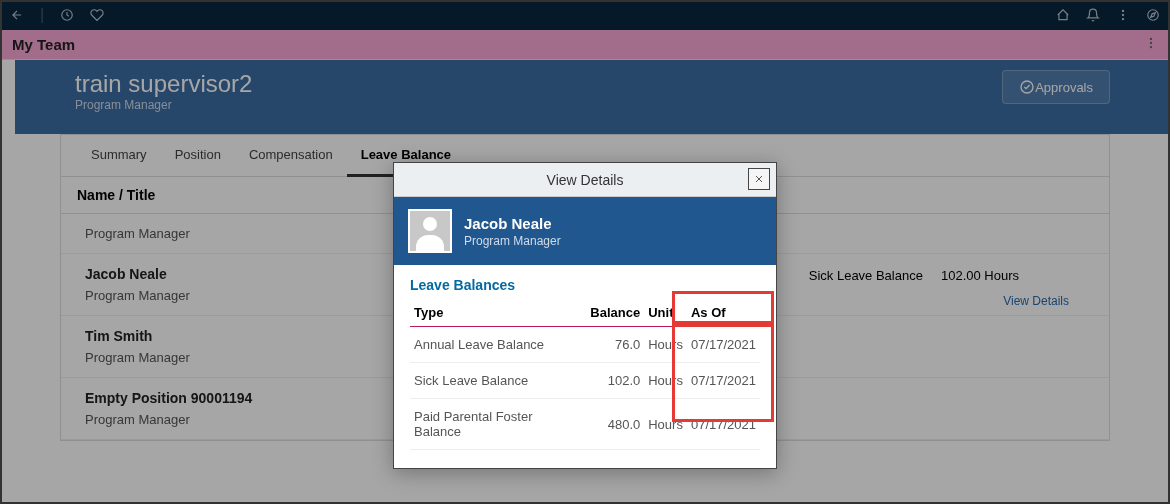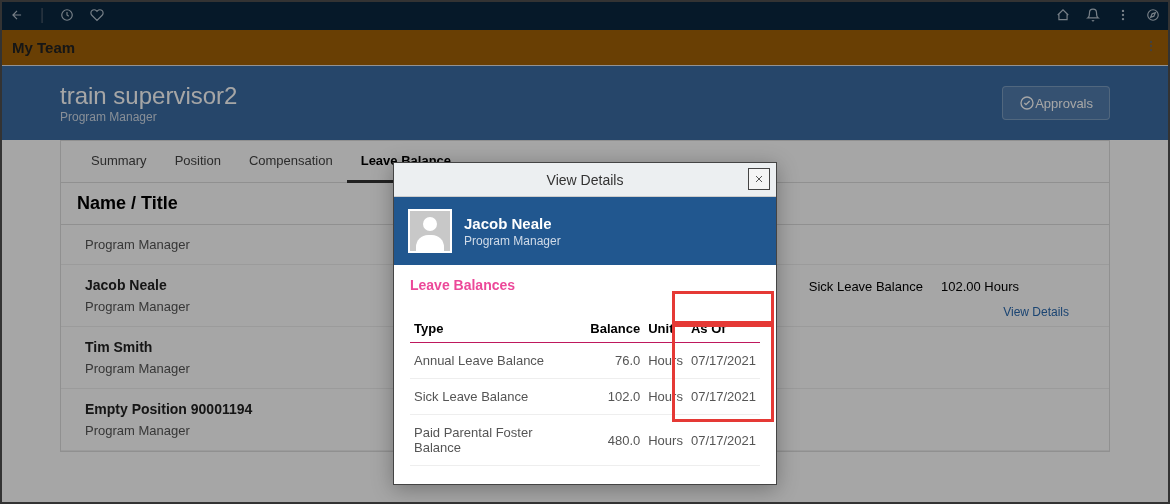--- a/index.html
+++ b/index.html
@@ -3,36 +3,36 @@
   <meta charset="utf-8">
   <style>
     * { box-sizing: border-box; margin: 0; padding: 0; }
     body { font-family: Arial, sans-serif; width: 1170px; height: 504px; overflow: hidden; position: relative; background: #fff; }
     
     .top-nav { height: 30px; background: #0a2740; display: flex; align-items: center; padding: 0 10px; justify-content: space-between; }
     .top-nav-left, .top-nav-right { display: flex; align-items: center; gap: 16px; }
     .top-nav-icon { color: #b8c5d0; cursor: pointer; display: flex; align-items: center; }
     .top-nav-sep { color: #4a5a6a; }
     
-    .page-header { height: 36px; background: #a16207; display: flex; align-items: center; padding: 0 12px; border-bottom: 1px solid #e0e0e0; }
+    .page-header { height: 30px; background: #f9a8d4; display: flex; align-items: center; padding: 0 12px; border-bottom: 1px solid #e0e0e0; }
     .page-title { font-weight: bold; color: #222; font-size: 15px; }
     .page-header-more { margin-left: auto; color: #666; cursor: pointer; }
     
-    .banner { height: 74px; background: #3b6ca3; padding: 10px 60px; position: relative; display: flex; align-items: center; }
+    .banner { height: 74px; background: #3b6ca3; padding: 10px 60px; position: relative; display: flex; align-items: flex-start; margin-left: 15px; }
     .banner-content h1 { color: #fff; font-size: 24px; font-weight: normal; }
     .banner-content .subtitle { color: #d0dbe8; font-size: 12px; }
     .approvals-btn { margin-left: auto; background: rgba(255,255,255,0.12); border: 1px solid rgba(255,255,255,0.25); color: #fff; padding: 8px 16px; border-radius: 4px; display: flex; align-items: center; cursor: pointer; font-size: 13px; }
     
     .content { padding: 0 60px; }
     .card { background: #fff; border: 1px solid #ddd; }
     .tabs { display: flex; border-bottom: 1px solid #ddd; padding: 0 16px; }
     .tab { padding: 12px 14px; font-size: 13px; color: #444; cursor: pointer; }
     .tab.active { border-bottom: 3px solid #333; font-weight: bold; color: #000; margin-bottom: -1px; }
     
-    .table-header { padding: 10px 16px; font-weight: bold; font-size: 18px; border-bottom: 1px solid #ddd; }
+    .table-header { padding: 10px 16px; font-weight: bold; font-size: 14px; border-bottom: 1px solid #ddd; }
     .row { padding: 12px 24px; border-bottom: 1px solid #eee; position: relative; }
     .row-name { font-weight: bold; font-size: 14px; color: #222; margin-bottom: 6px; }
     .row-title { font-size: 13px; color: #555; }
     .row-right { position: absolute; right: 90px; top: 14px; display: flex; gap: 18px; font-size: 13px; align-items: baseline; }
     .view-details-link { position: absolute; right: 40px; top: 40px; color: #2a6ab0; font-size: 12px; cursor: pointer; }
     
     .overlay { position: absolute; inset: 0; background: rgba(0,0,0,0.35); }
     
     .modal { position: absolute; left: 393px; top: 162px; width: 384px; background: #fff; border: 1px solid #444; box-shadow: 0 4px 20px rgba(0,0,0,0.3); }
     .modal-header { height: 34px; background: #eceff1; display: flex; align-items: center; justify-content: center; position: relative; border-bottom: 1px solid #ccc; }
@@ -40,21 +40,21 @@
     .modal-close { position: absolute; right: 6px; top: 5px; width: 22px; height: 22px; border: 1px solid #444; display: flex; align-items: center; justify-content: center; cursor: pointer; background: #f5f5f5; }
     
     .modal-person { background: #21578f; padding: 12px 14px; display: flex; align-items: center; gap: 12px; }
     .avatar { width: 44px; height: 44px; border: 2px solid #fff; background: #c8c8c8; position: relative; }
     .avatar::before { content: ''; position: absolute; top: 6px; left: 50%; transform: translateX(-50%); width: 14px; height: 14px; background: #fff; border-radius: 50%; }
     .avatar::after { content: ''; position: absolute; bottom: 0; left: 50%; transform: translateX(-50%); width: 28px; height: 16px; background: #fff; border-radius: 12px 12px 0 0; }
     .modal-person-info .name { color: #fff; font-weight: bold; font-size: 15px; }
     .modal-person-info .role { color: #d0dbe8; font-size: 12px; margin-top: 2px; }
     
     .modal-body { padding: 12px 16px 18px; }
-    .modal-section-title { font-weight: bold; font-size: 14px; color: #ec4899; margin-bottom: 22px; }
+    .modal-section-title { font-weight: bold; font-size: 14px; color: #0369a1; margin-bottom: 6px; }
     .bal-table { width: 100%; border-collapse: collapse; font-size: 13px; }
     .bal-table th { text-align: left; padding: 6px 4px; border-bottom: 1px solid #be185d; font-weight: bold; }
     .bal-table th:nth-child(2) { text-align: right; }
     .bal-table td { padding: 10px 4px; border-bottom: 1px solid #eee; color: #555; }
     .bal-table td:nth-child(2) { text-align: right; }
     
     .highlight-box { position: absolute; border: 3px solid #e53935; pointer-events: none; }
     .hb1 { left: 672px; top: 291px; width: 102px; height: 33px; }
     .hb2 { left: 672px; top: 324px; width: 102px; height: 98px; }
     

